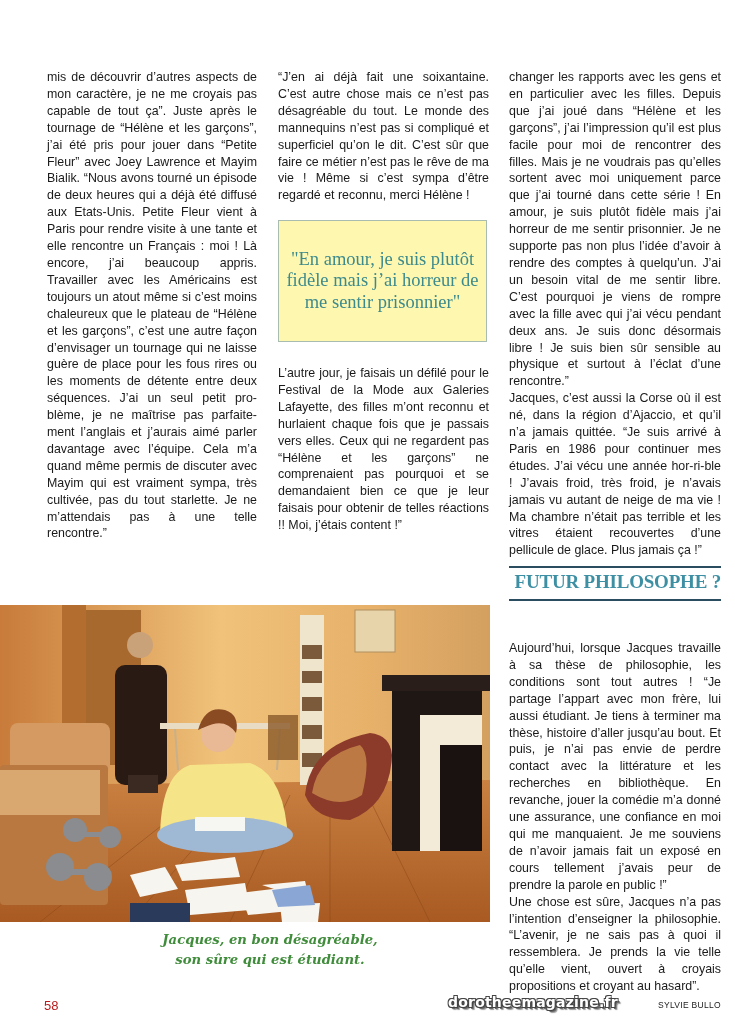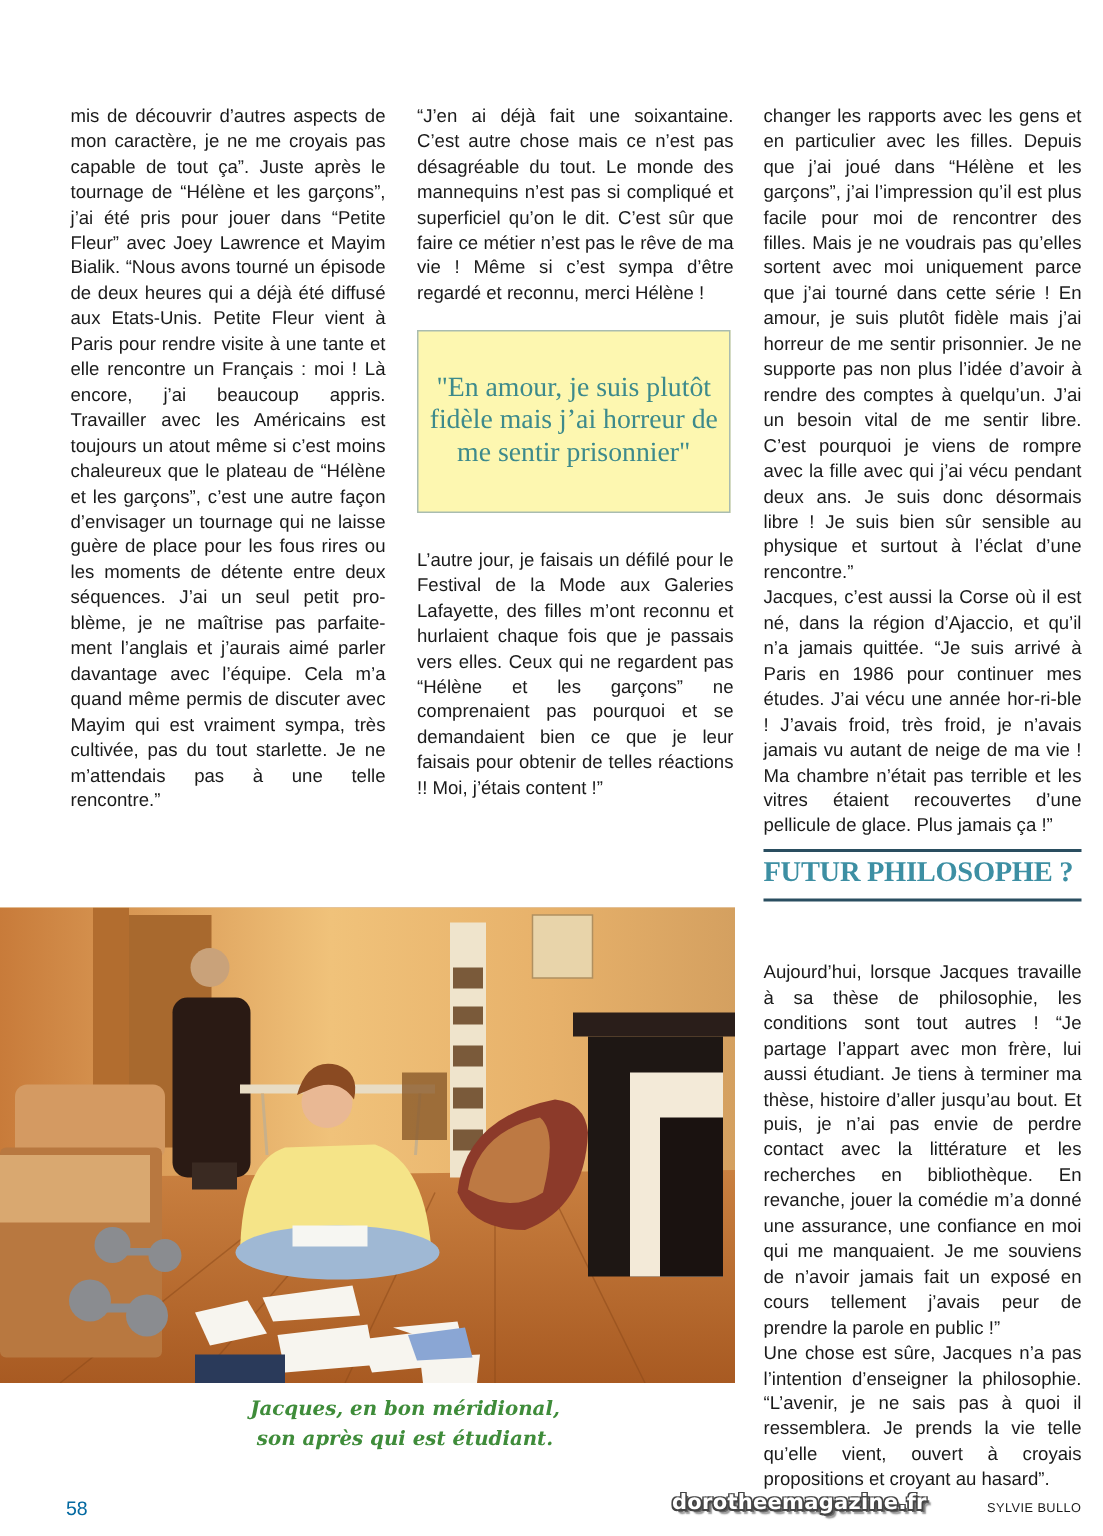--- a/index.html
+++ b/index.html
@@ -34,21 +34,21 @@
       font-family:"Liberation Serif", serif;
       font-size:18.5px; line-height:21.5px;
       color:#3d8a8c;
     }
     .rule {
       position:absolute; left:509px; width:212px; height:2px;
       background:#2a4e60;
     }
     .section-heading {
       position:absolute; left:509px; top:571px; width:212px;
-      text-align:left;
+      text-align:right;
       font-family:"Liberation Serif", serif;
       font-weight:bold; font-size:19px; line-height:22px;
       color:#3d8fa3;
       letter-spacing:-0.2px;
     }
     .byline {
       font-weight:normal; font-size:8.5px; letter-spacing:0.3px;
       float:right; margin-top:2px;
     }
 
@@ -62,21 +62,21 @@
     .caption {
       position:absolute; left:60px; top:930px; width:420px;
       text-align:center;
       font-family:"DejaVu Serif", serif;
       font-style:italic; font-weight:bold;
       font-size:13.2px; line-height:19.5px;
       color:#3f8c3a;
     }
     .page-number {
       position:absolute; left:44px; top:998px;
-      font-size:13px; color:#0369a1;
+      font-size:13px; color:#b91c1c;
     }
     .watermark {
       position:absolute; left:448px; top:994px;
       font-family:"DejaVu Sans", sans-serif;
       font-weight:bold; font-size:14px; letter-spacing:0.2px;
       color:#ffffff;
       text-shadow:
         -1px -1px 0 #444, 1px -1px 0 #444, -1px 1px 0 #444, 1px 1px 0 #444,
         2px 2px 0 #666, 3px 3px 1px #999;
     }
@@ -200,18 +200,18 @@
       <polygon points="240,288 290,282 300,305 248,310"></polygon>
       <polygon points="262,280 305,276 310,296"></polygon>
       <polygon points="280,300 320,298 318,317 282,317"></polygon>
     </g>
     <polygon points="272,285 310,280 315,300 278,302" fill="#8aa6d4"></polygon>
     <rect x="130" y="298" width="60" height="19" fill="#2a3a5a"></rect>
   </svg>
 </div>
 
 <div class="caption">
-  <div>Jacques, en bon méridional,</div>
-  <div>son après qui est étudiant.</div>
+  <div>Jacques, en bon désagréable,</div>
+  <div>son sûre qui est étudiant.</div>
 </div>
 
 <div class="page-number">58</div>
 <div class="watermark">dorotheemagazine.fr</div>
 
 </body></html>

